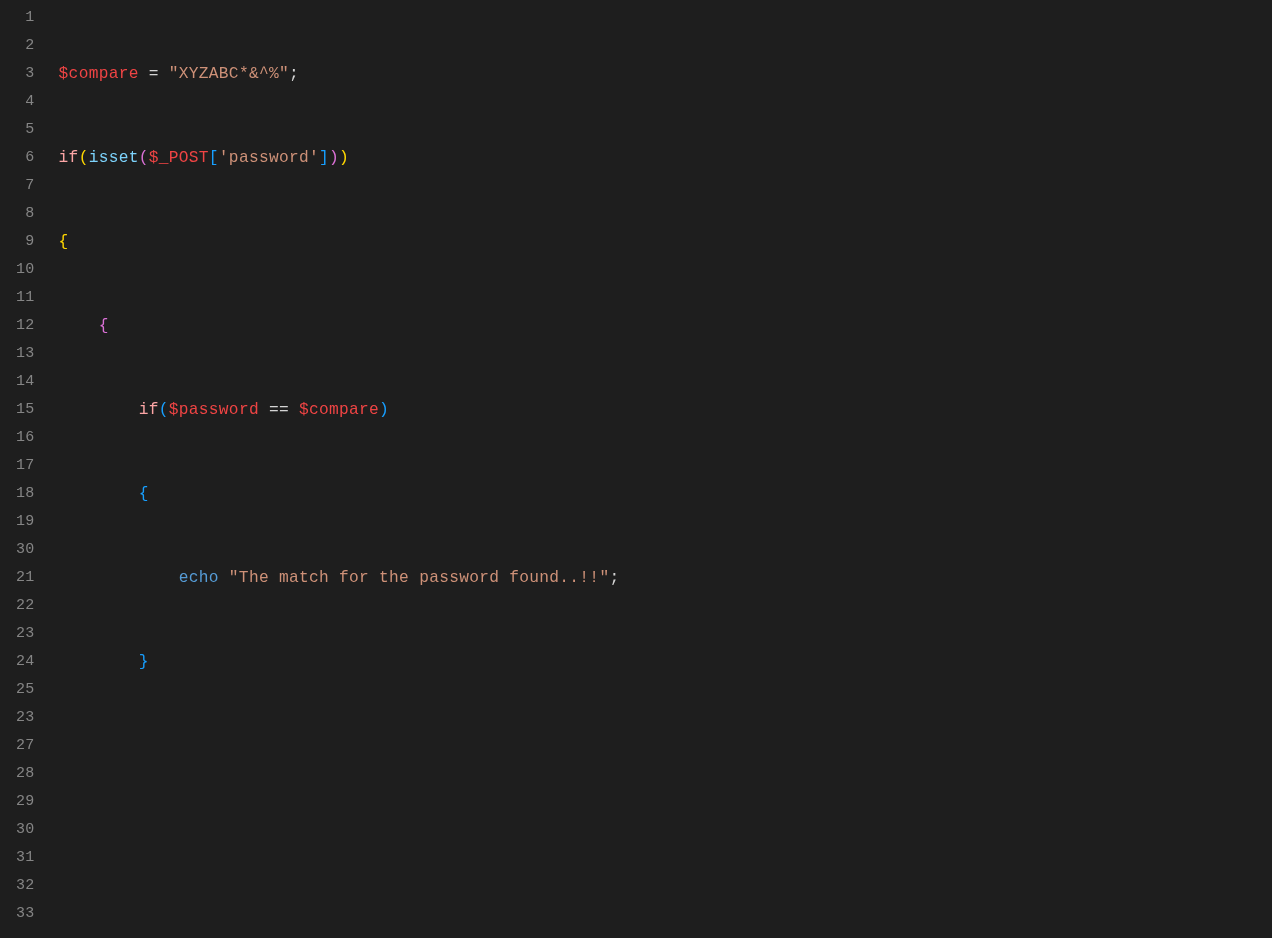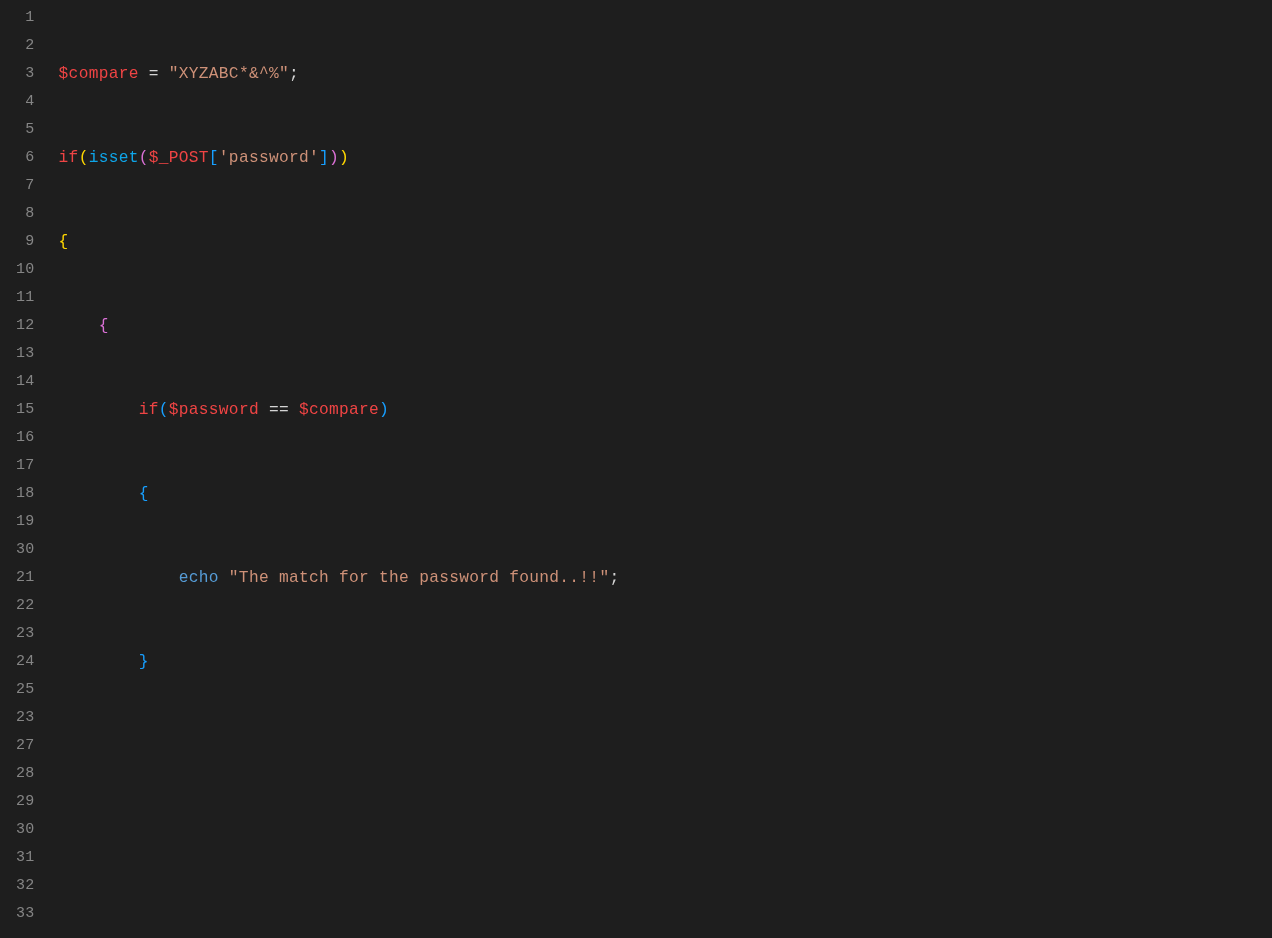--- a/index.html
+++ b/index.html
@@ -30,23 +30,23 @@
     line-height: 28px;
     white-space: pre;
     position: relative;
   }
   .line {
     height: 28px;
     padding: 0 6px;
   }
   .tok-tag     { color: #569cd6; }
   .tok-str     { color: #ce9178; }
-  .tok-kw      { color: #ef4444; }
+  .tok-kw      { color: #fca5a5; }
   .tok-var     { color: #ef4444; }
-  .tok-fn      { color: #0ea5e9; margin-top: 23px; }
+  .tok-fn      { color: #7dd3fc; margin-top: 23px; }
   .tok-punc    { color: #d4d4d4; }
   .tok-brk     { color: #ffd700; }
   .tok-brk2    { color: #da70d6; }
   .tok-brk3    { color: #179fff; }
   .cursor-box {
     border: 1px solid #aeafad;
     display:inline-block;
     height:20px;
     vertical-align: -3px;
     margin-right:-1px;

